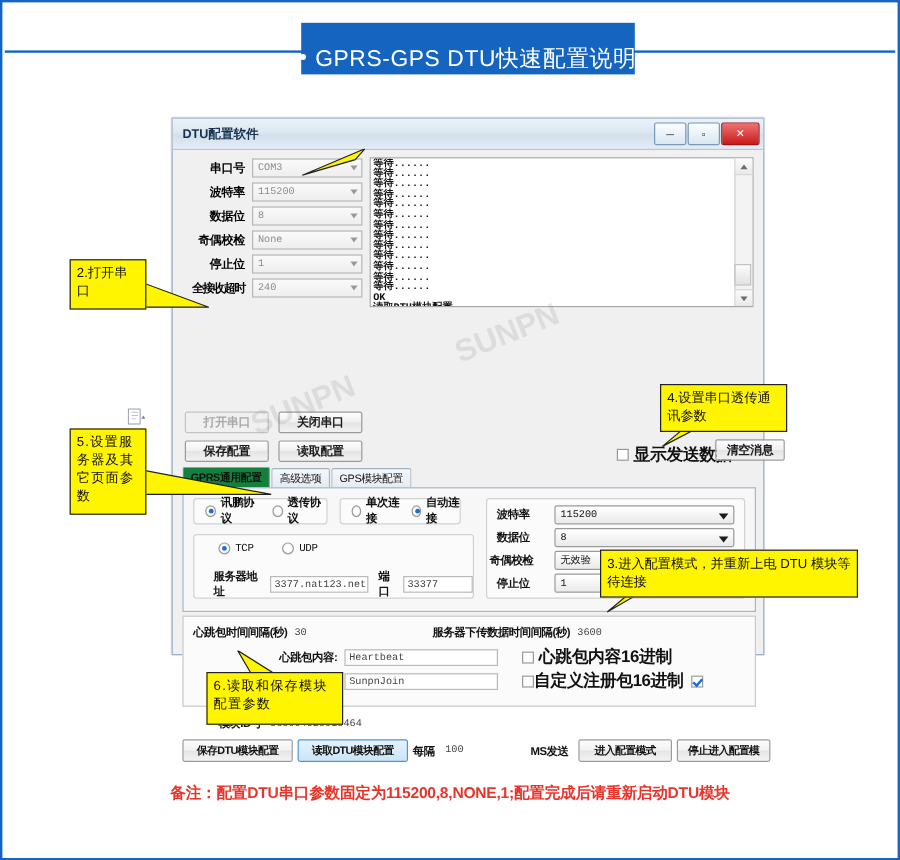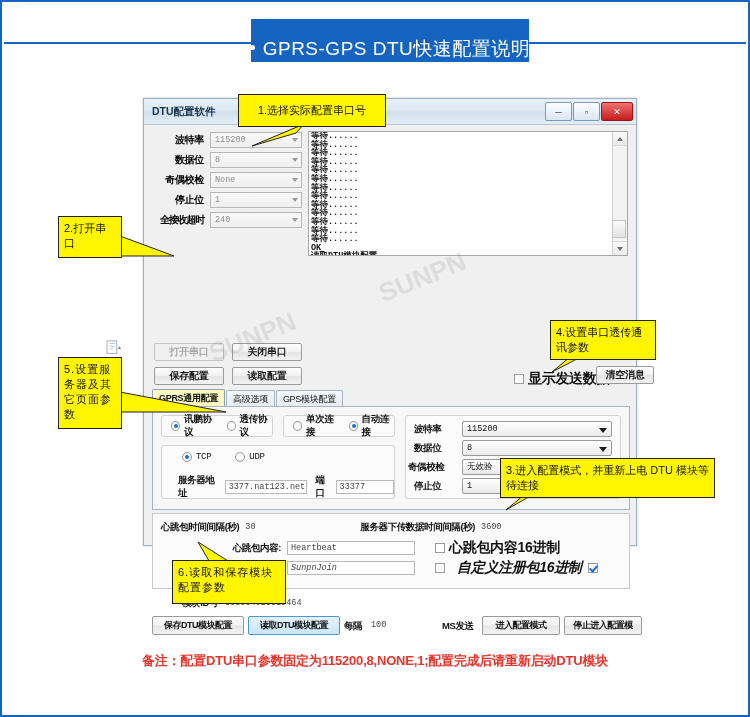--- a/index.html
+++ b/index.html
@@ -155,21 +155,21 @@
   
   .tabstrip{position:absolute;left:8px;top:291px;width:478px;height:17px;display:flex;align-items:flex-end;}
   .tab{
     height:16px;padding:0 6px;font-size:9px;color:#111;
     border:1px solid #a9b6c2;border-bottom:none;
     background:linear-gradient(to bottom,#f4f8fb,#e3ebf3);
     display:flex;align-items:center;border-radius:2px 2px 0 0;
     margin-right:1px;letter-spacing:-.3px;
     font-family:"Liberation Sans","DejaVu Sans",sans-serif;
   }
-  .tab.active{background:#fef9c3;height:17px;border-color:#8fa2b3;font-weight:bold;}
+  .tab.active{background:#15803d;height:17px;border-color:#8fa2b3;font-weight:bold;}
   .tabpanel{
     position:absolute;left:8px;top:307px;width:478px;height:104px;
     border:1px solid #a9b6c2;background:#f7f7f7;box-sizing:border-box;
   }
 
   .group{
     position:absolute;border:1px solid #d2d2d2;border-radius:3px;background:#fbfbfb;
     box-sizing:border-box;
   }
   .radio{
@@ -270,20 +270,27 @@
       <div class="title-text">DTU配置软件</div>
       <div class="win-btns">
         <div class="win-btn">─</div>
         <div class="win-btn">▫</div>
         <div class="win-btn close">✕</div>
       </div>
     </div>
 
     <div class="serial-form">
       <div class="frow">
+        <div class="flabel">串口号</div>
+        <div class="combo">
+            <span>COM3</span>
+            <i class="arr"></i>
+          </div>
+      </div>
+      <div class="frow">
         <div class="flabel">波特率</div>
         <div class="combo">
             <span>115200</span>
             <i class="arr"></i>
           </div>
       </div>
       <div class="frow">
         <div class="flabel">数据位</div>
         <div class="combo">
             <span>8</span>
@@ -369,21 +376,21 @@
         <div class="ritem">
           <span class="radio on"></span>
           <span>讯鹏协议</span>
         </div>
         <div class="ritem">
           <span class="radio"></span>
           <span>透传协议</span>
         </div>
       </div>
 
-      <div class="group" style="left:130px;top:8px;width:112px;height:22px;display:flex;align-items:center;gap:10px;padding-left:9px;font-family:Liberation Mono, monospace;">
+      <div class="group" style="left:130px;top:8px;width:101px;height:22px;display:flex;align-items:center;gap:10px;padding-left:9px;font-family:Liberation Mono, monospace;">
         <div class="ritem">
           <span class="radio"></span>
           <span>单次连接</span>
         </div>
         <div class="ritem">
           <span class="radio on"></span>
           <span>自动连接</span>
         </div>
       </div>
 
@@ -456,27 +463,27 @@
 
       <div style="position:absolute;left:60px;top:25px;display:flex;align-items:center;">
         <span class="lbl" style="width:68px;text-align:right;">心跳包内容:</span>
         <div class="txtin" style="width:128px;margin-left:6px;">
           <span>Heartbeat</span>
         </div>
         <span class="cbox" style="margin-left:20px;"></span>
         <span class="mini-lbl" style="margin-left:4px;">心跳包内容16进制</span>
       </div>
 
-      <div style="position:absolute;left:16px;top:45px;display:flex;align-items:center;font-style:italic;">
+      <div style="position:absolute;left:16px;top:45px;display:flex;align-items:center;">
         <span class="lbl" style="width:112px;text-align:right;">自定义注册包内容:</span>
         <div class="txtin" style="width:128px;margin-left:6px;">
           <span>SunpnJoin</span>
         </div>
         <span class="cbox" style="margin-left:20px;"></span>
-        <span class="mini-lbl" style="margin-left:12px;text-align:center;">自定义注册包16进制</span>
+        <span class="mini-lbl" style="margin-left:0;text-align:center;">自定义注册包16进制</span>
         <span class="cbox checked" style="margin-left:6px;"></span>
       </div>
     </div>
 
     <div style="position:absolute;left:38px;top:497px;display:flex;align-items:center;">
       <span class="lbl">模块ID号</span>
       <div class="txtin" style="width:150px;margin-left:4px;border:none;background:transparent;">
         <span>868004029919464</span>
       </div>
     </div>
@@ -500,23 +507,20 @@
 
   <svg class="doc-icon" viewBox="0 0 20 18">
     <rect x="1" y="1" width="11" height="14" fill="#fff" stroke="#9aa6b2" stroke-width="1"></rect>
     <path d="M4 4h6M4 7h6M4 10h4" stroke="#b8c2cc" stroke-width="1"></path>
     <path d="M15 7l2 3h-4z" fill="#7b8794"></path>
   </svg>
 
   <svg class="tail" style="left:236px;top:122px;width:70px;height:30px;" viewBox="0 0 70 30">
     <polygon points="66,0 14,22 58,9" fill="#FFF500" stroke="#222" stroke-width="1"></polygon>
   </svg>
-  <div class="callout" style="left:236px;top:92px;width:148px;height:33px;display:flex;align-items:center;justify-content:center;">
-    <span>1.选择实际配置串口号</span>
-  </div>
 
   <svg class="tail" style="left:118px;top:232px;width:60px;height:28px;" viewBox="0 0 60 28">
     <polygon points="0,2 54,22 0,22" fill="#FFF500" stroke="#222" stroke-width="1"></polygon>
   </svg>
   <div class="callout" style="left:56px;top:214px;width:64px;height:42px;">
     <span>2.打开串口</span>
   </div>
 
   <svg class="tail" style="left:498px;top:486px;width:50px;height:24px;" viewBox="0 0 50 24">
     <polygon points="44,0 6,22 30,2" fill="#FFF500" stroke="#222" stroke-width="1"></polygon>

